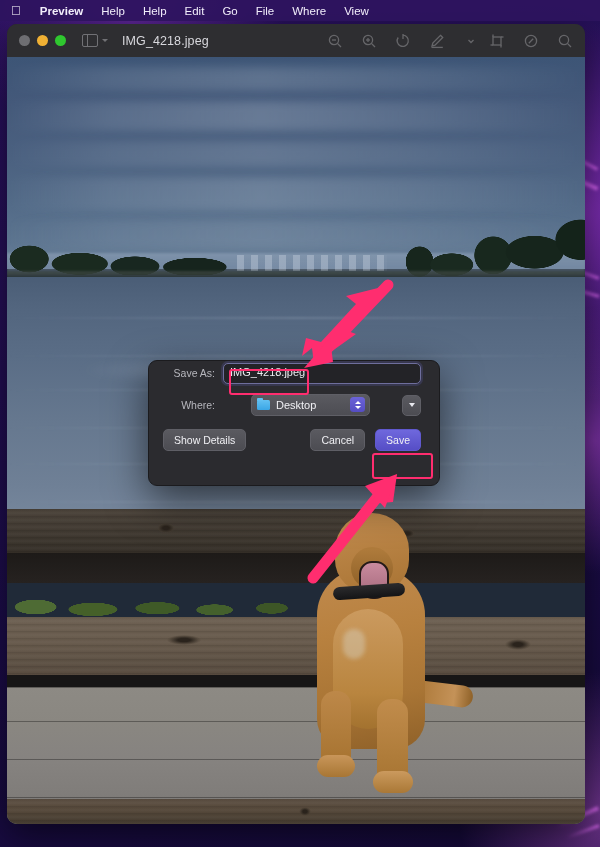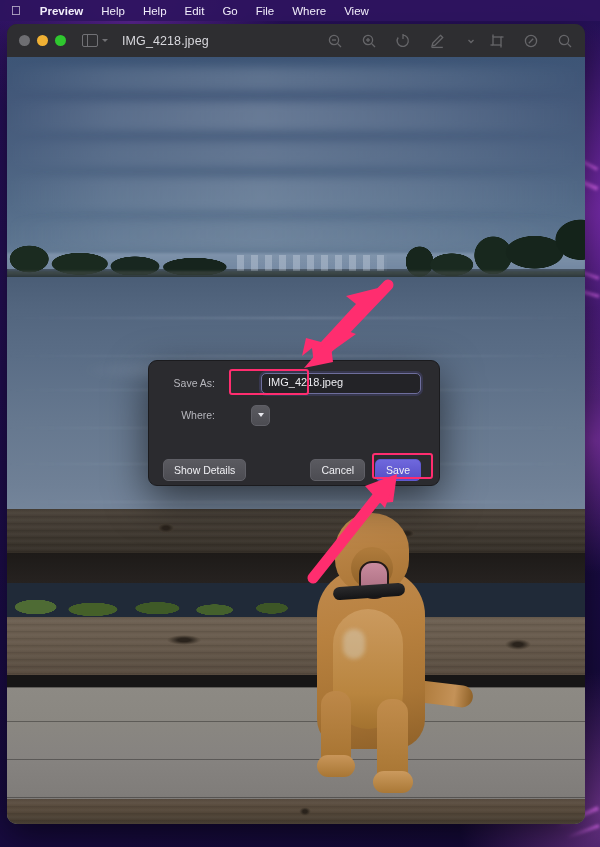--- a/index.html
+++ b/index.html
@@ -162,42 +162,42 @@
   #dialog{position:absolute;left:148px;top:360px;width:290px;height:124px;
     background:#2b2b2f;border-radius:9px;border:1px solid #1b1b1e;
     box-shadow:0 14px 40px rgba(0,0,0,.58);z-index:30;
     padding:0;}
   .drow{display:flex;align-items:center;height:22px;}
   .dlabel{width:66px;text-align:right;font-size:10.5px;color:#b7b7bd;padding-right:8px;}
   .dfield{flex:1;height:19px;margin-right:18px;border-radius:5px;
     background:#232327;border:1px solid #46464c;position:relative;}
   .dfield.focus{border:1px solid #6e6e9c;box-shadow:0 0 0 2px rgba(92,92,170,.25);}
   .dfield span{position:absolute;left:6px;top:2.5px;font-size:11px;color:#ececf0;}
-  .r1{padding-top:11px;gap:38px;}
+  .r1{padding-top:1px;}
   .r2{padding-top:6px;}
   .r3{padding-top:9px;gap:28px;}
 
   .wherebox{flex:1;height:20px;margin-right:4px;border-radius:5px;
     background:linear-gradient(180deg,#5a5a60,#4d4d53);border:1px solid #5f5f66;
     display:flex;align-items:center;position:relative;}
   .folder{width:13px;height:10px;margin-left:5px;border-radius:1.5px 1.5px 1.5px 1.5px;
     background:linear-gradient(180deg,#62c0f2,#3aa6e6);position:relative;}
   .folder:before{content:"";position:absolute;left:0;top:-2.5px;width:6px;height:3px;border-radius:1px 1px 0 0;background:#62c0f2;}
   .whereText{font-size:11px;color:#f0f0f4;margin-left:6px;}
   .stepper{position:absolute;right:4px;top:2px;width:15px;height:15px;border-radius:3.5px;
     background:linear-gradient(180deg,#6b63d8,#554dc3);display:flex;flex-direction:column;
     align-items:center;justify-content:center;gap:2px;}
   .st-up{width:0;height:0;border-left:3px solid transparent;border-right:3px solid transparent;border-bottom:3.5px solid #fff;}
   .st-dn{width:0;height:0;border-left:3px solid transparent;border-right:3px solid transparent;border-top:3.5px solid #fff;}
   .minibtn{width:17px;height:19px;margin-right:18px;border-radius:5px;
     background:linear-gradient(180deg,#5a5a60,#4c4c52);border:1px solid #5f5f66;
     display:flex;align-items:center;justify-content:center;}
   .chev-d{width:0;height:0;border-left:3.5px solid transparent;border-right:3.5px solid transparent;border-top:4px solid #e8e8ee;}
 
-  .btnrow{display:flex;align-items:center;padding:12px 18px 0 14px;margin-top:20px;}
+  .btnrow{display:flex;align-items:center;padding:12px 18px 0 14px;}
   .btn{height:20px;border-radius:5px;font-size:10.5px;color:#f0f0f4;
     display:flex;align-items:center;justify-content:center;
     background:linear-gradient(180deg,#5a5a60,#4c4c52);border:1px solid #5f5f66;padding:0 10px;}
   .btn.primary{background:linear-gradient(180deg,#6f68dd,#564ec6);border:1px solid #6059cf;}
   .spacer{flex:1;}
   .gap{width:10px;}
 
   
   .hl{position:absolute;border:2.5px solid #ff2d6f;border-radius:3px;z-index:34;pointer-events:none;}
   #hl-saveas{left:229px;top:369px;width:76px;height:22px;}
@@ -374,20 +374,28 @@
   <div class="drow r1">
     <div class="dlabel">Save As:</div>
     <div class="dfield focus">
       <span>IMG_4218.jpeg</span>
     </div>
   </div>
 
 
   <div class="drow r3" style="height:24px;">
     <div class="dlabel">Where:</div>
+    <div class="wherebox">
+      <div class="folder"></div>
+      <div class="whereText">Desktop</div>
+      <div class="stepper">
+        <div class="st-up"></div>
+        <div class="st-dn"></div>
+      </div>
+    </div>
     <div class="minibtn">
       <div class="chev-d"></div>
     </div>
   </div>
 
   <div class="btnrow">
     <div class="btn">Show Details</div>
     <div class="spacer"></div>
     <div class="btn">Cancel</div>
     <div class="gap"></div>

